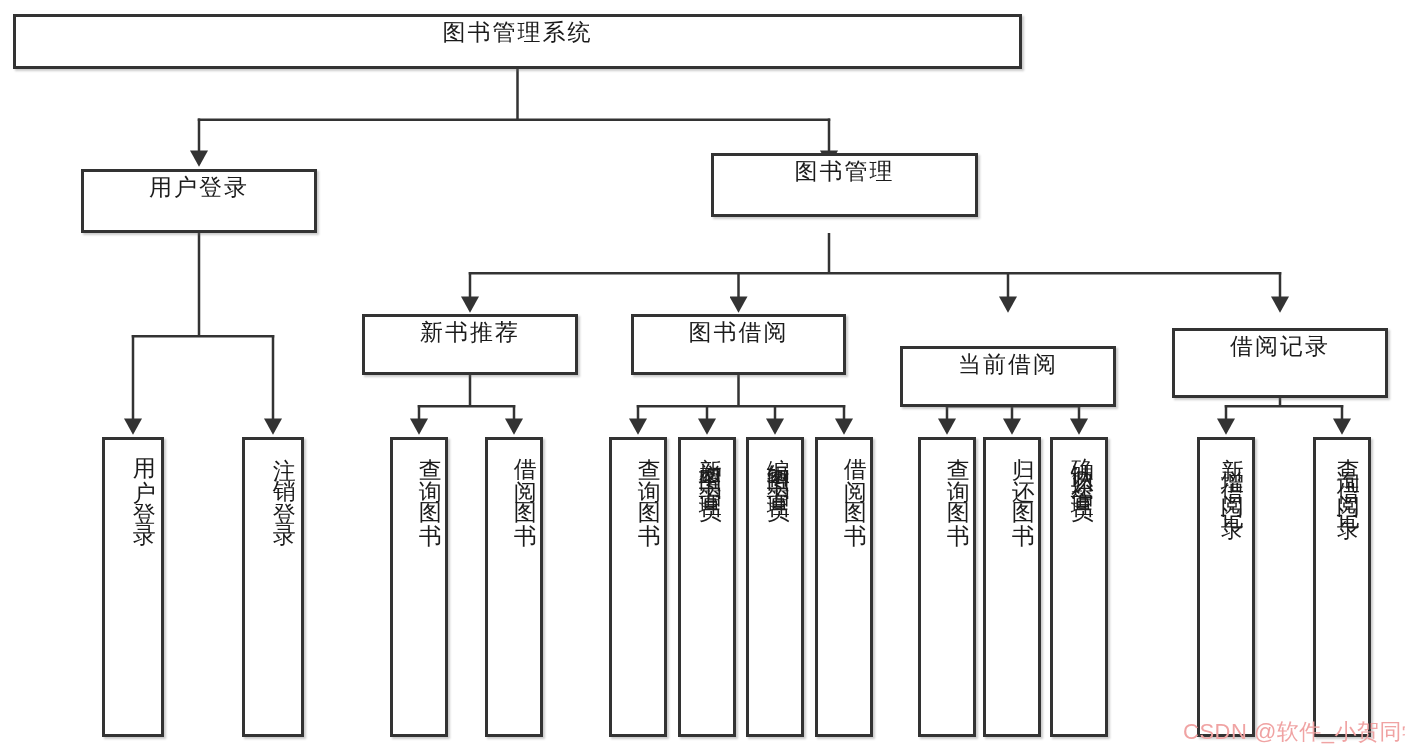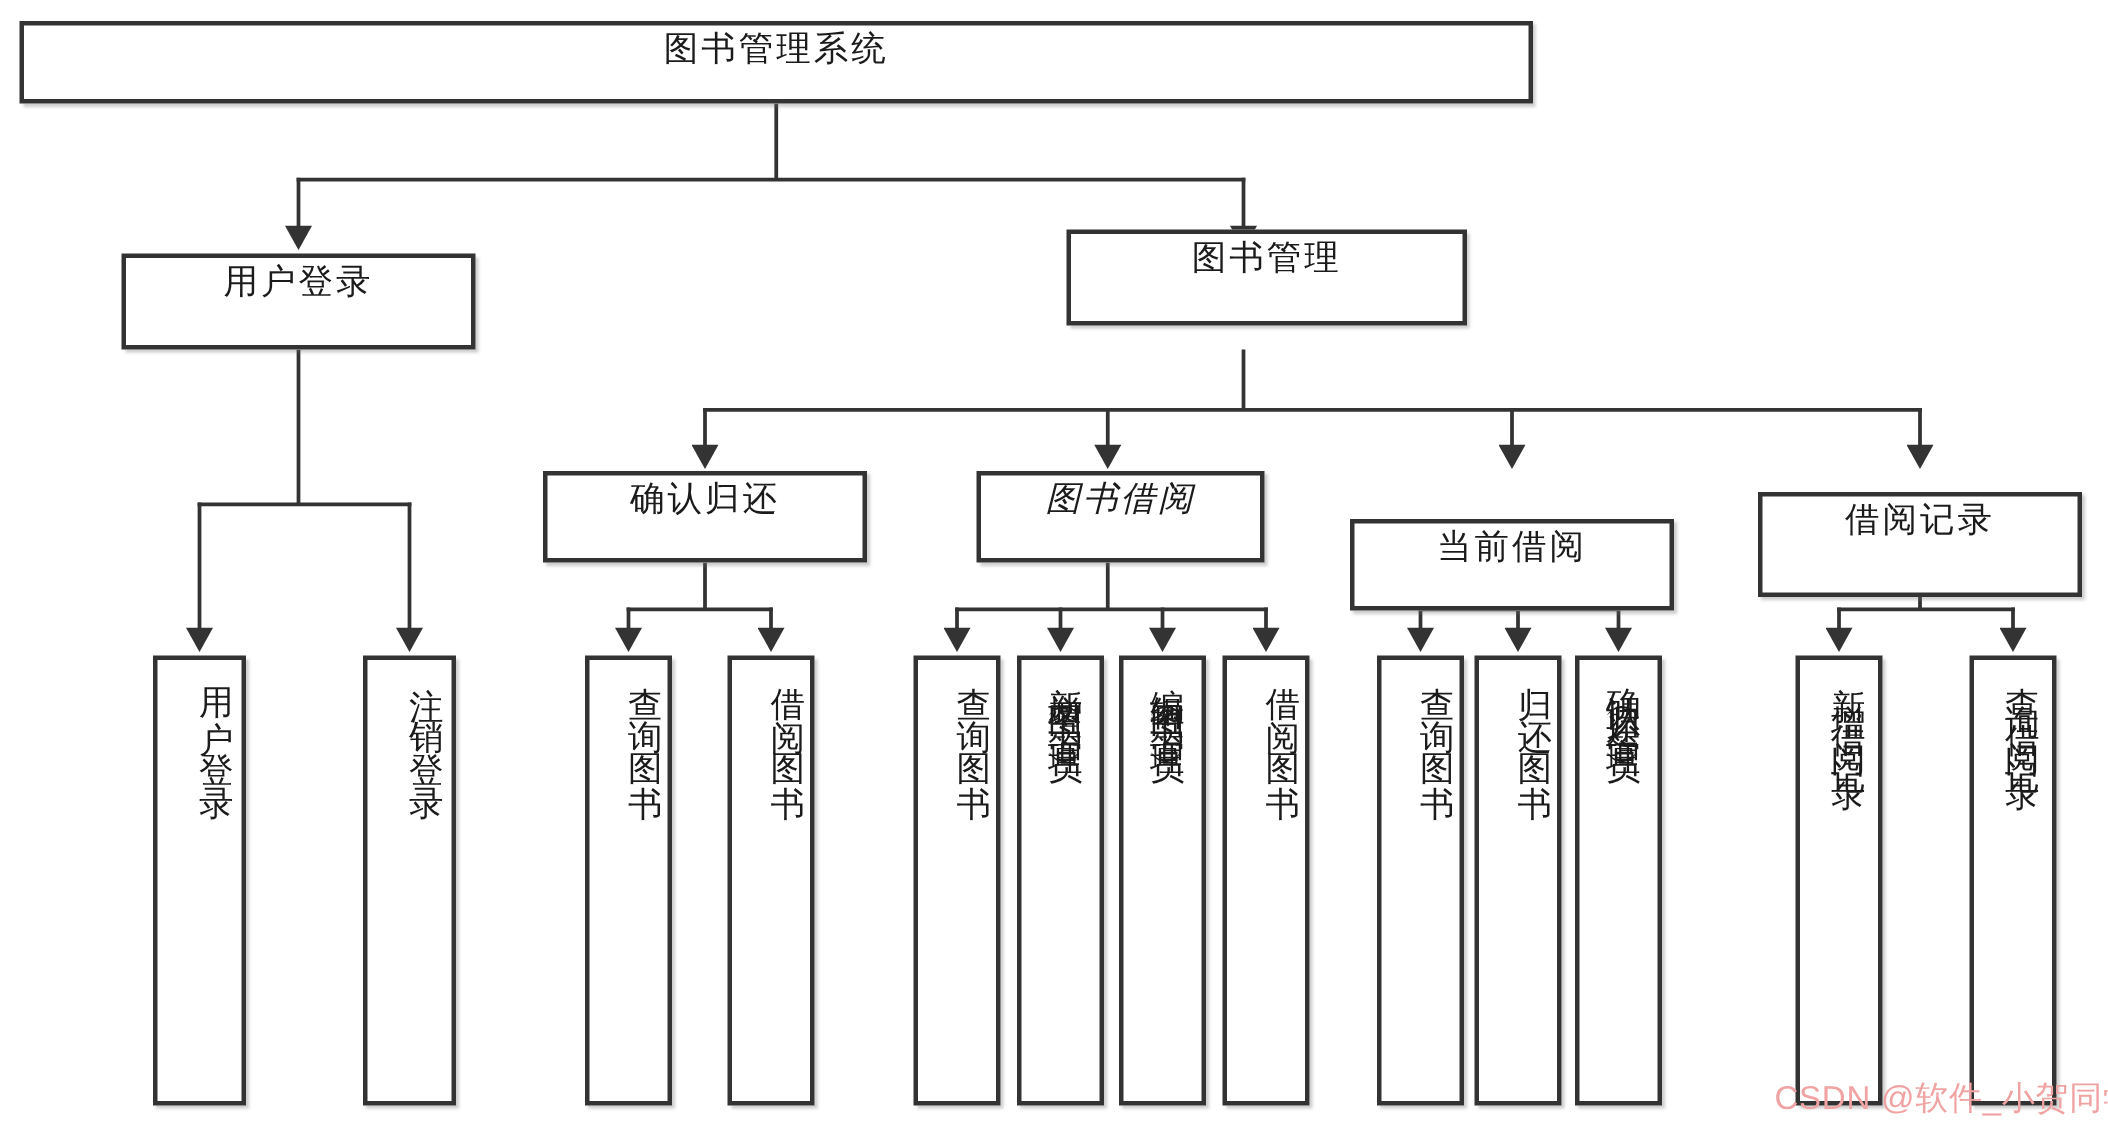--- a/index.html
+++ b/index.html
@@ -118,23 +118,23 @@
   </div>
 
   <div class="node h" style="left:81px; top:169px; width:236px; height:64px;">
     <span class="lbl">用户登录</span>
   </div>
   <div class="node h" style="left:711px; top:153px; width:267px; height:64px;">
     <span class="lbl">图书管理</span>
   </div>
 
   <div class="node h" style="left:362px; top:314px; width:216px; height:61px;">
-    <span class="lbl">确认归还</span>
+    <span class="lbl">新书推荐</span>
   </div>
-  <div class="node h" style="left:651px; top:314px; width:192px; height:61px;font-style:italic;">
+  <div class="node h" style="left:631px; top:314px; width:215px; height:61px;">
     <span class="lbl">图书借阅</span>
   </div>
   <div class="node h" style="left:900px; top:314px; width:216px; height:61px;margin-top:32px;">
     <span class="lbl">当前借阅</span>
   </div>
   <div class="node h" style="left:1172px; top:328px; width:216px; height:70px;">
     <span class="lbl">借阅记录</span>
   </div>
 
   <div class="node v p0" style="left:102px; top:437px; width:62px; height:300px;">

